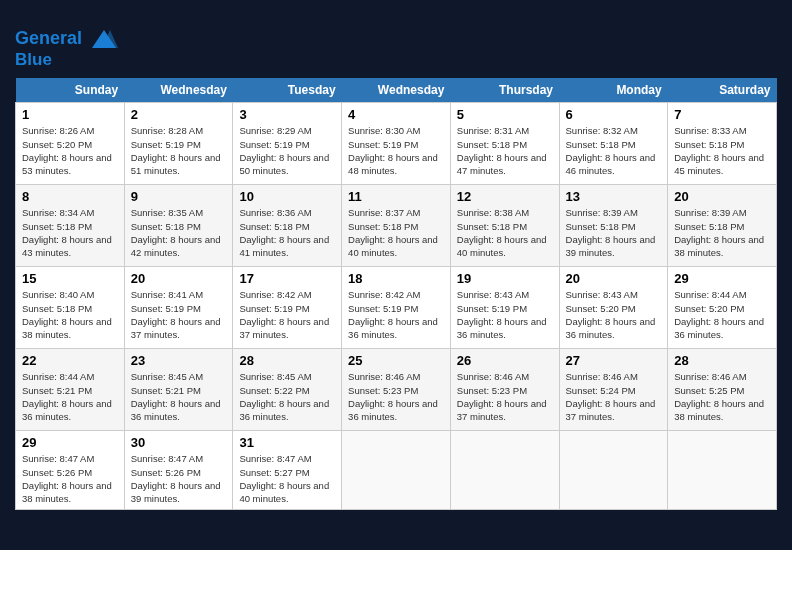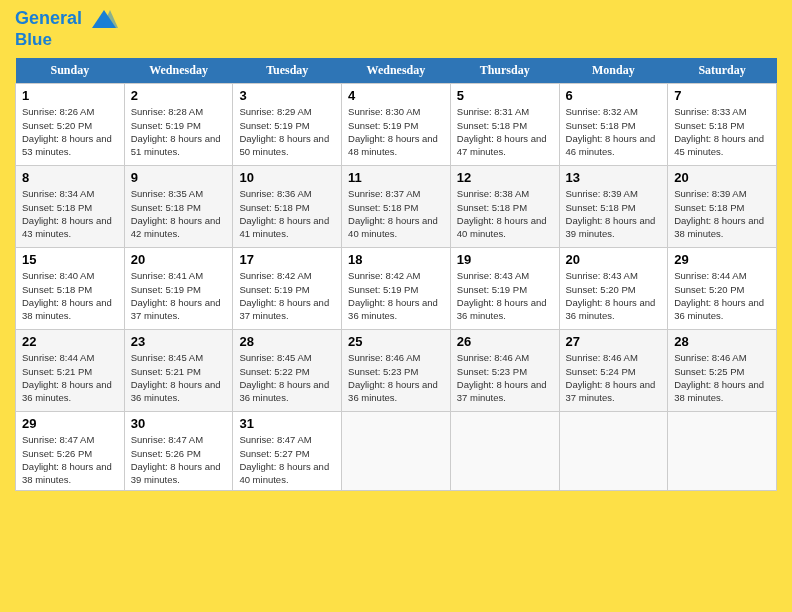--- a/index.html
+++ b/index.html
@@ -6,23 +6,23 @@
     body {
       font-family: Arial, sans-serif;
       background: #fff;
       width: 792px;
       height: 612px;
       overflow: hidden;
       font-size: 11px;
     }
     .page {
       width: 792px;
-      height: 612px;
-      padding: 8px 15px;
-      background: #fde047;
+      height: 550px;
+      padding: 28px 15px;
+      background: #0f172a;
     }
     .header {
       display: flex;
       justify-content: space-between;
       align-items: flex-start;
       margin-bottom: 8px;
     }
     .logo {
       display: flex;
       align-items: center;
@@ -40,25 +40,24 @@
       color: #444;
     }
     table {
       width: 100%;
       border-collapse: collapse;
       table-layout: fixed;
     }
     th {
       background-color: #2e75b6;
       color: #fff;
-      text-align: center;
+      text-align: right;
       padding: 5px 6px;
       font-size: 12px;
       font-weight: bold;
-      font-family: Liberation Serif, serif;
     }
     td {
       vertical-align: top;
       padding: 4px 6px;
       border: 1px solid #ccc;
       background: #fff;
       height: 82px;
     }
     tr:nth-child(even) td {
       background: #f5f5f5;

